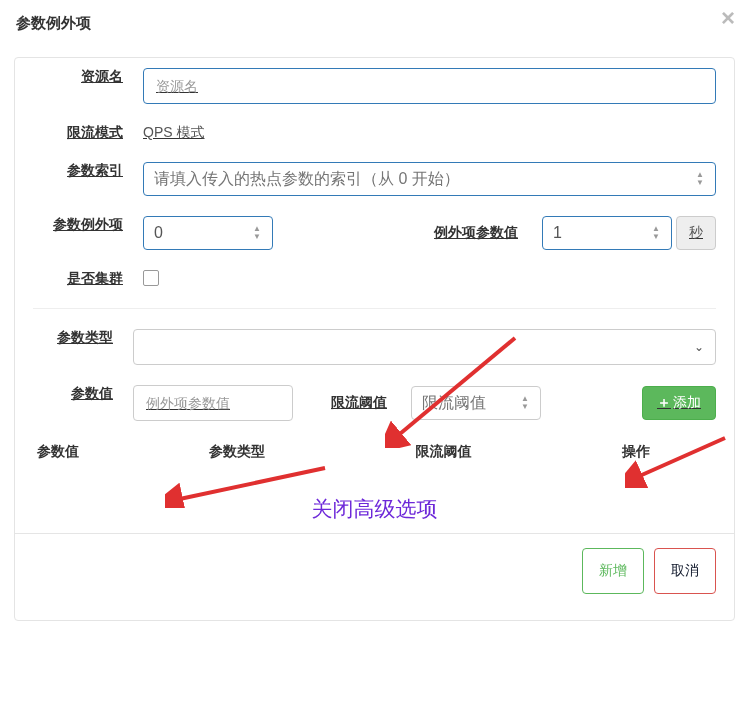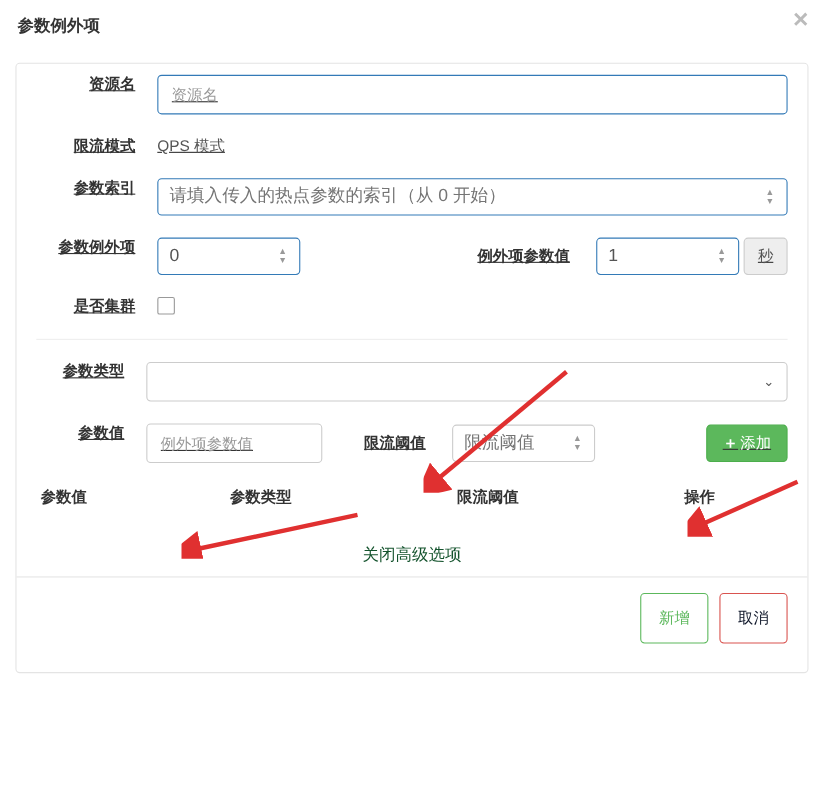--- a/index.html
+++ b/index.html
@@ -162,23 +162,23 @@
     }
     .th1 { flex: 1; }
     .th2 { flex: 1.2; }
     .th3 { flex: 1.2; }
     .th4 { width: 90px; text-align: left; }
     .close-adv {
       text-align: center;
       padding: 30px 0 10px;
     }
     .close-adv a {
-      color: #14532d;
+      color: #6d28d9;
       cursor: pointer;
-      font-size: 15px;
+      font-size: 21px;
     }
     .footer {
       border-top: 1px solid #e5e5e5;
       padding: 14px 18px;
       text-align: right;
     }
     .btn {
       display: inline-flex;
       align-items: center;
       justify-content: center;

